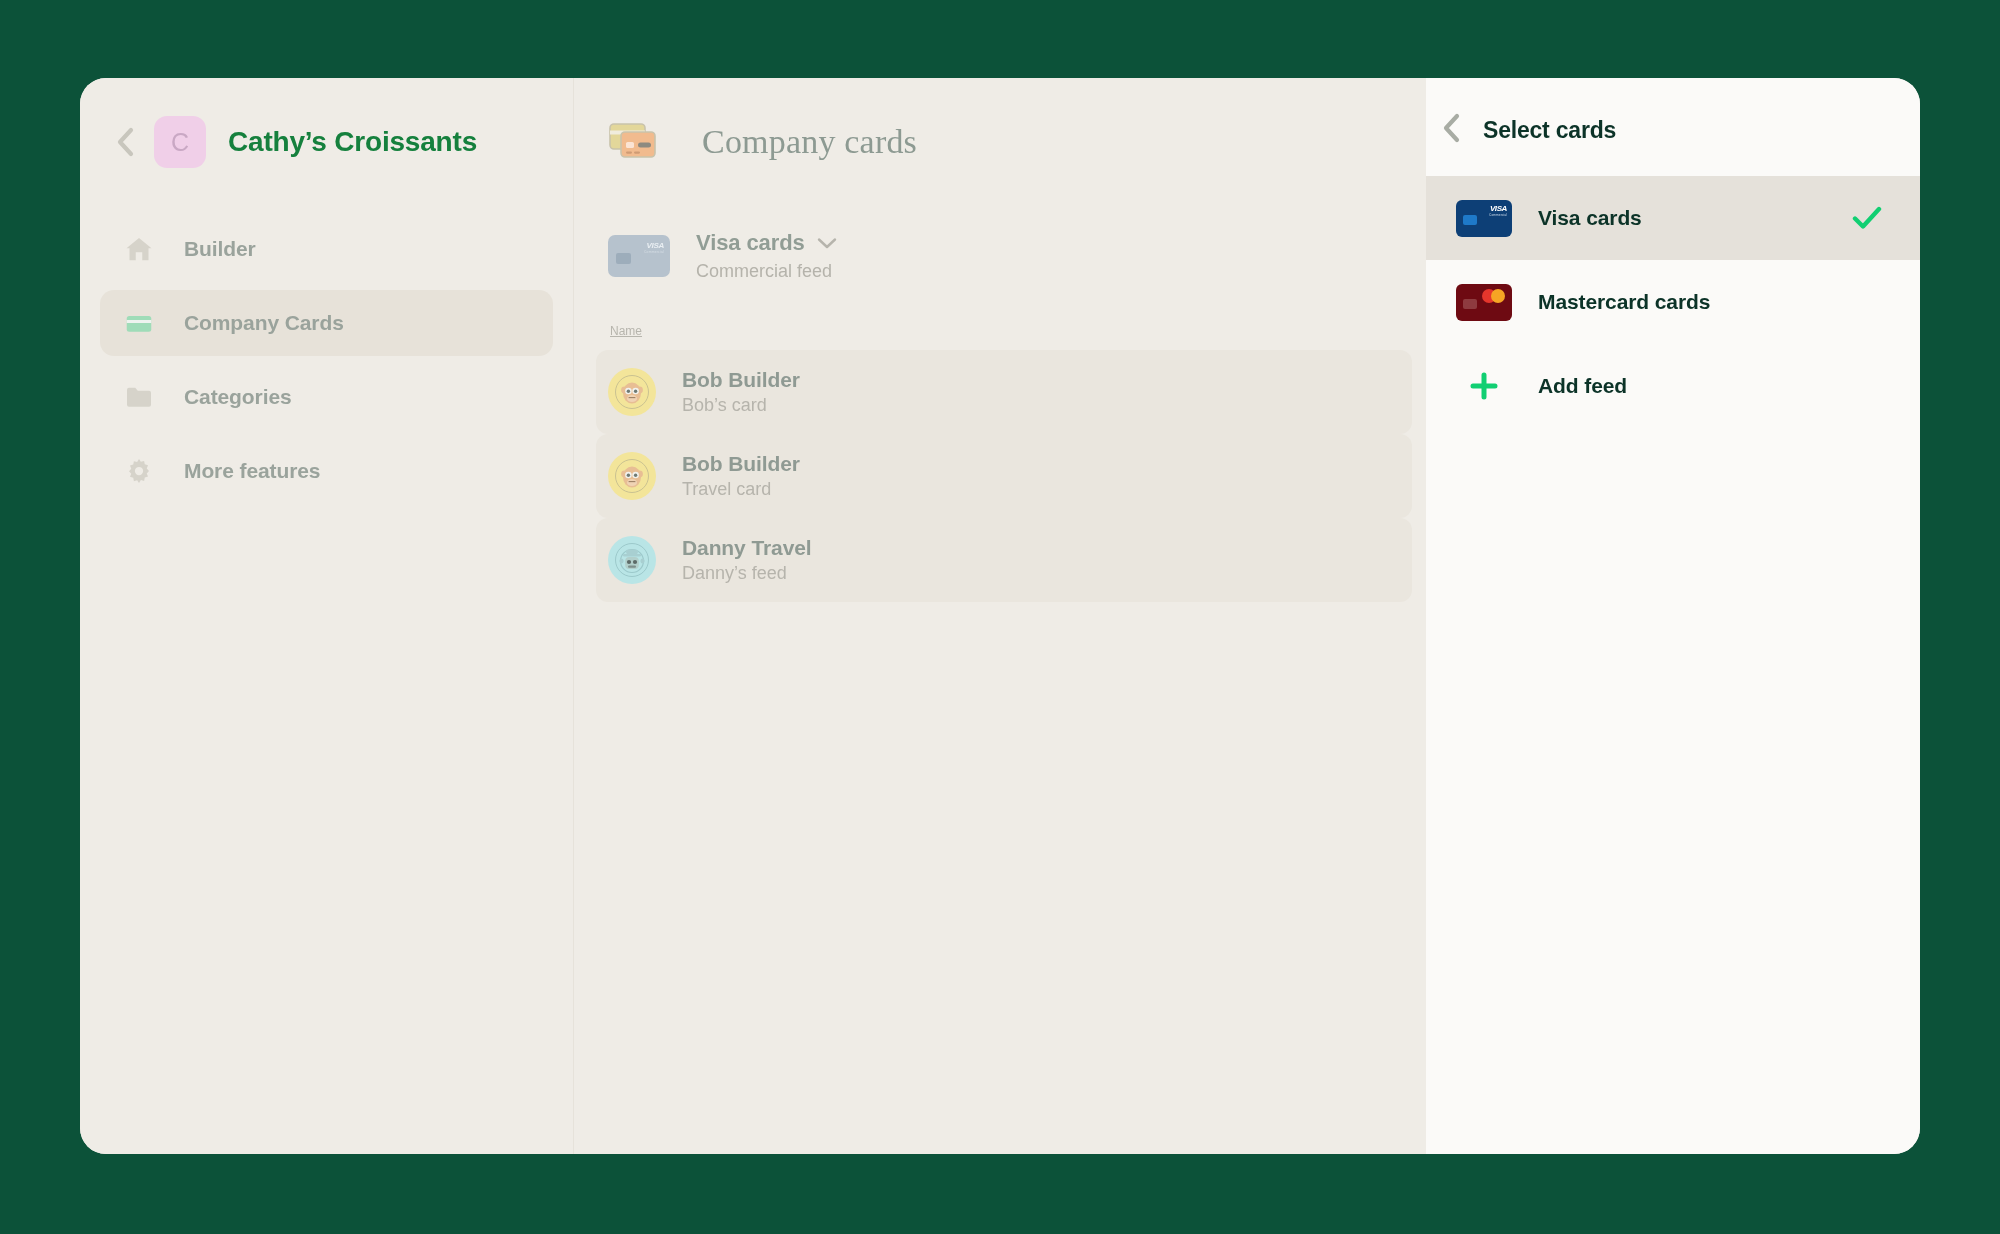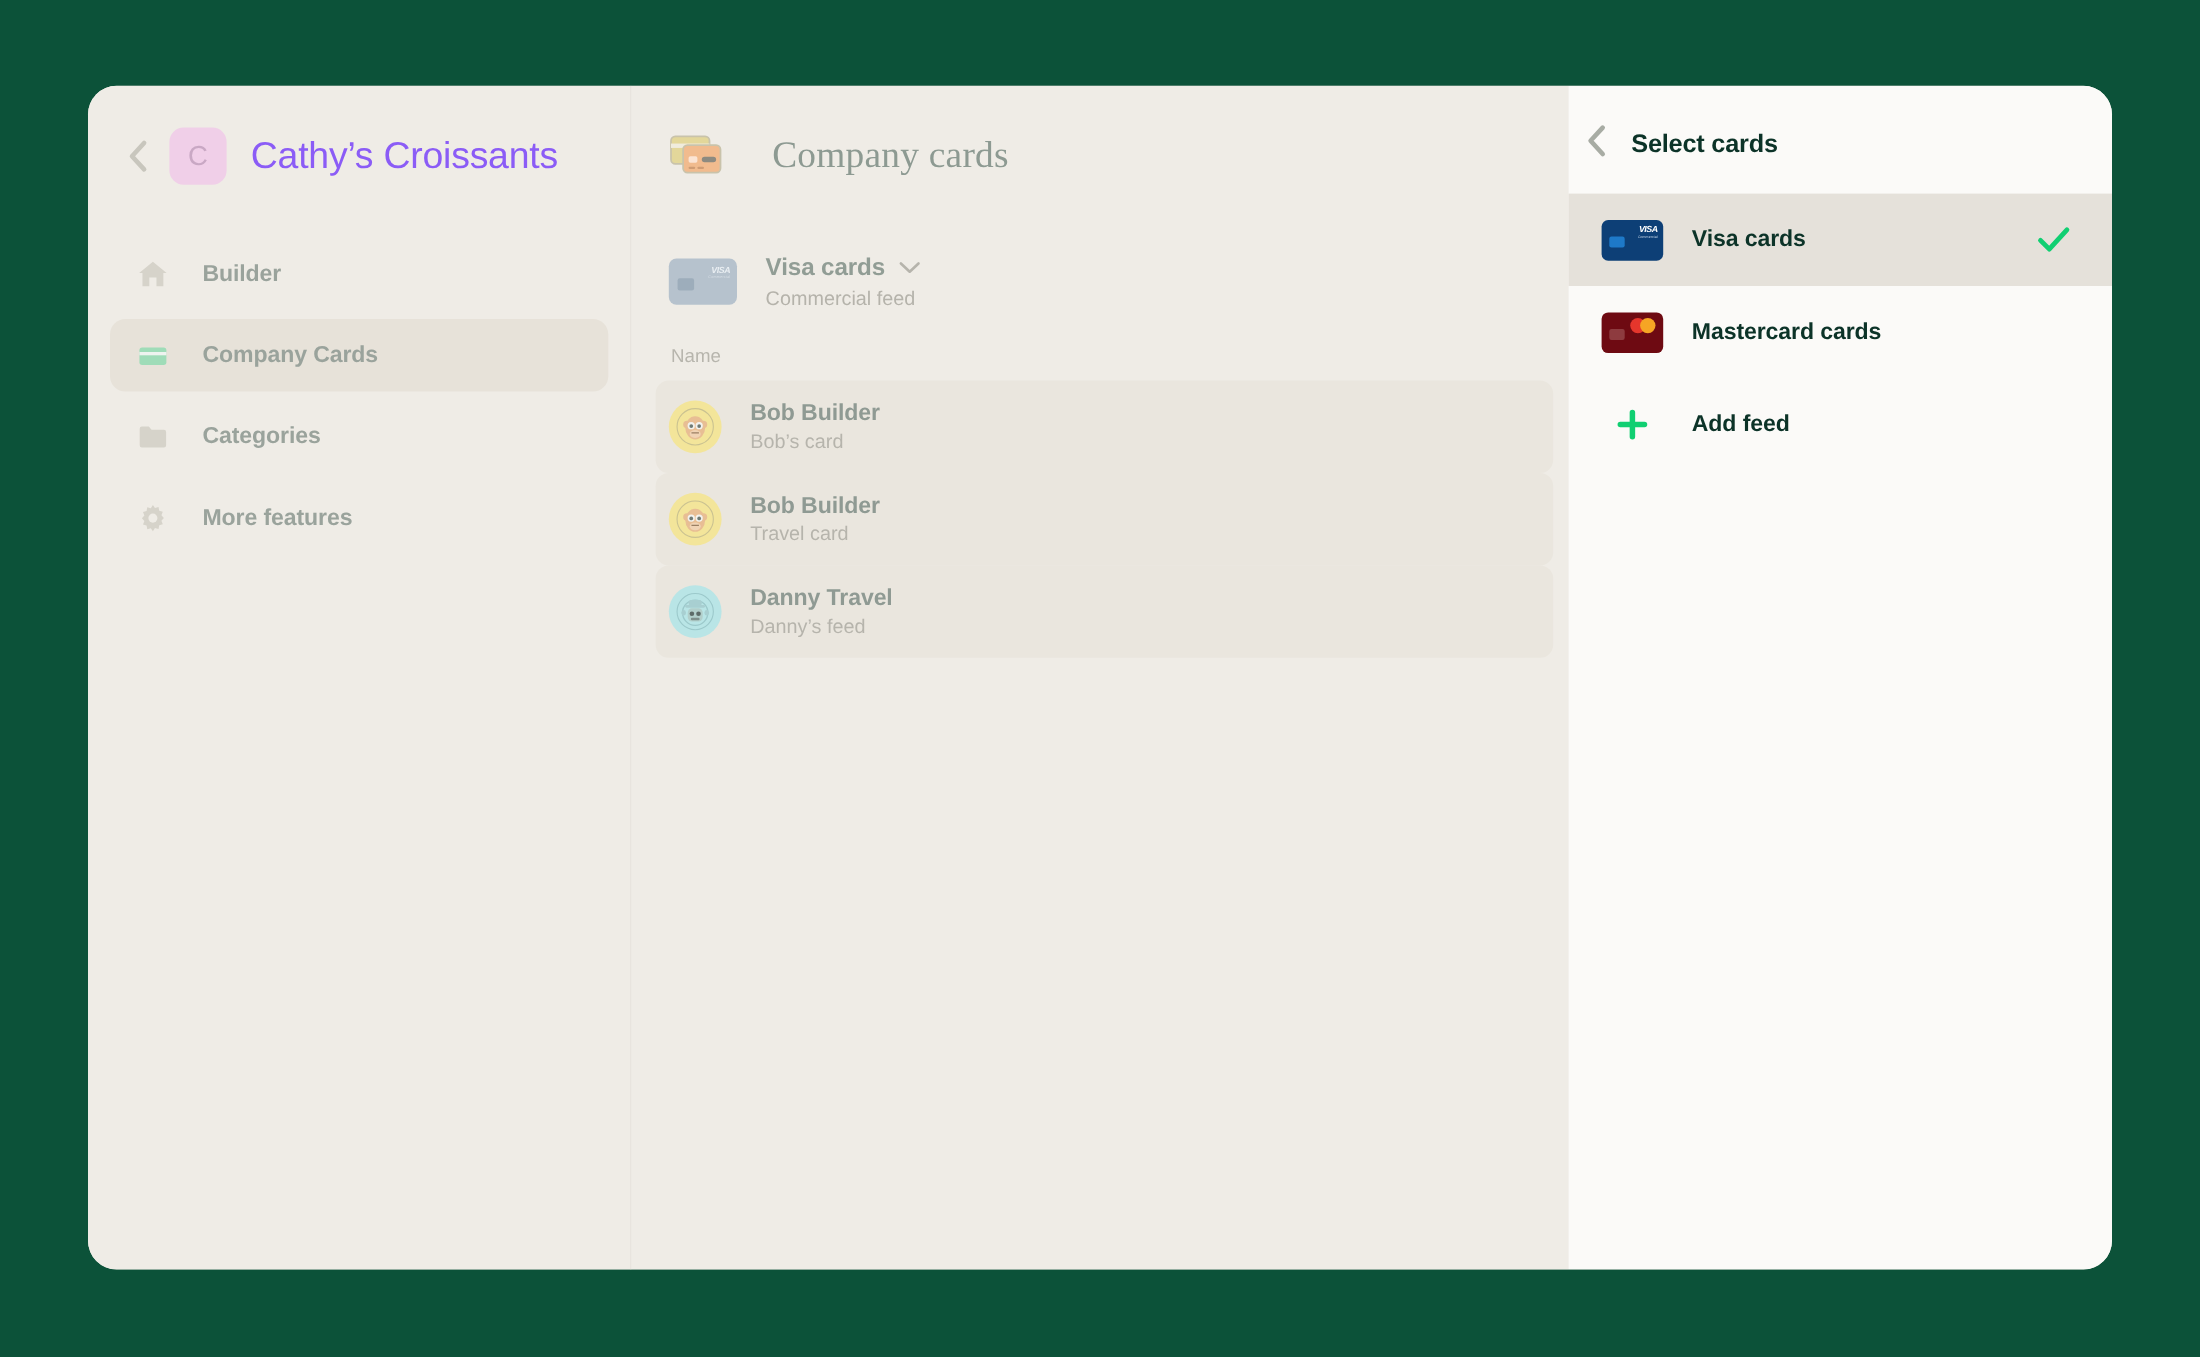--- a/index.html
+++ b/index.html
@@ -69,23 +69,23 @@
     align-items: center;
     justify-content: center;
     font-size: 25px;
     font-weight: 400;
     color: #c9a8c4;
     line-height: 1;
   }
 
   .org-name {
     margin-left: 22px;
-    font-size: 34px;
-    font-weight: 400;
-    color: #8b5cf6;
+    font-size: 28px;
+    font-weight: 700;
+    color: #15803d;
     letter-spacing: -0.2px;
   }
 
   .nav {
     margin-top: 28px;
     padding: 0 20px;
   }
 
   .nav-item {
     display: flex;
@@ -201,24 +201,25 @@
 
   .feed-sub {
     margin-top: 5px;
     font-size: 18px;
     font-weight: 400;
     color: #b5b3ab;
   }
 
   .col-header {
     padding-left: 36px;
-    margin-top: 32px;
-    font-size: 17px;
+    margin-top: 42px;
+    font-size: 12px;
     font-weight: 400;
     color: #b7b5ad;
+    text-decoration: underline;
   }
 
   .rows { margin-top: 12px; padding: 0 14px 0 22px; }
 
   .card-row {
     display: flex;
     align-items: center;
     height: 84px;
     padding-left: 12px;
     border-radius: 12px;

